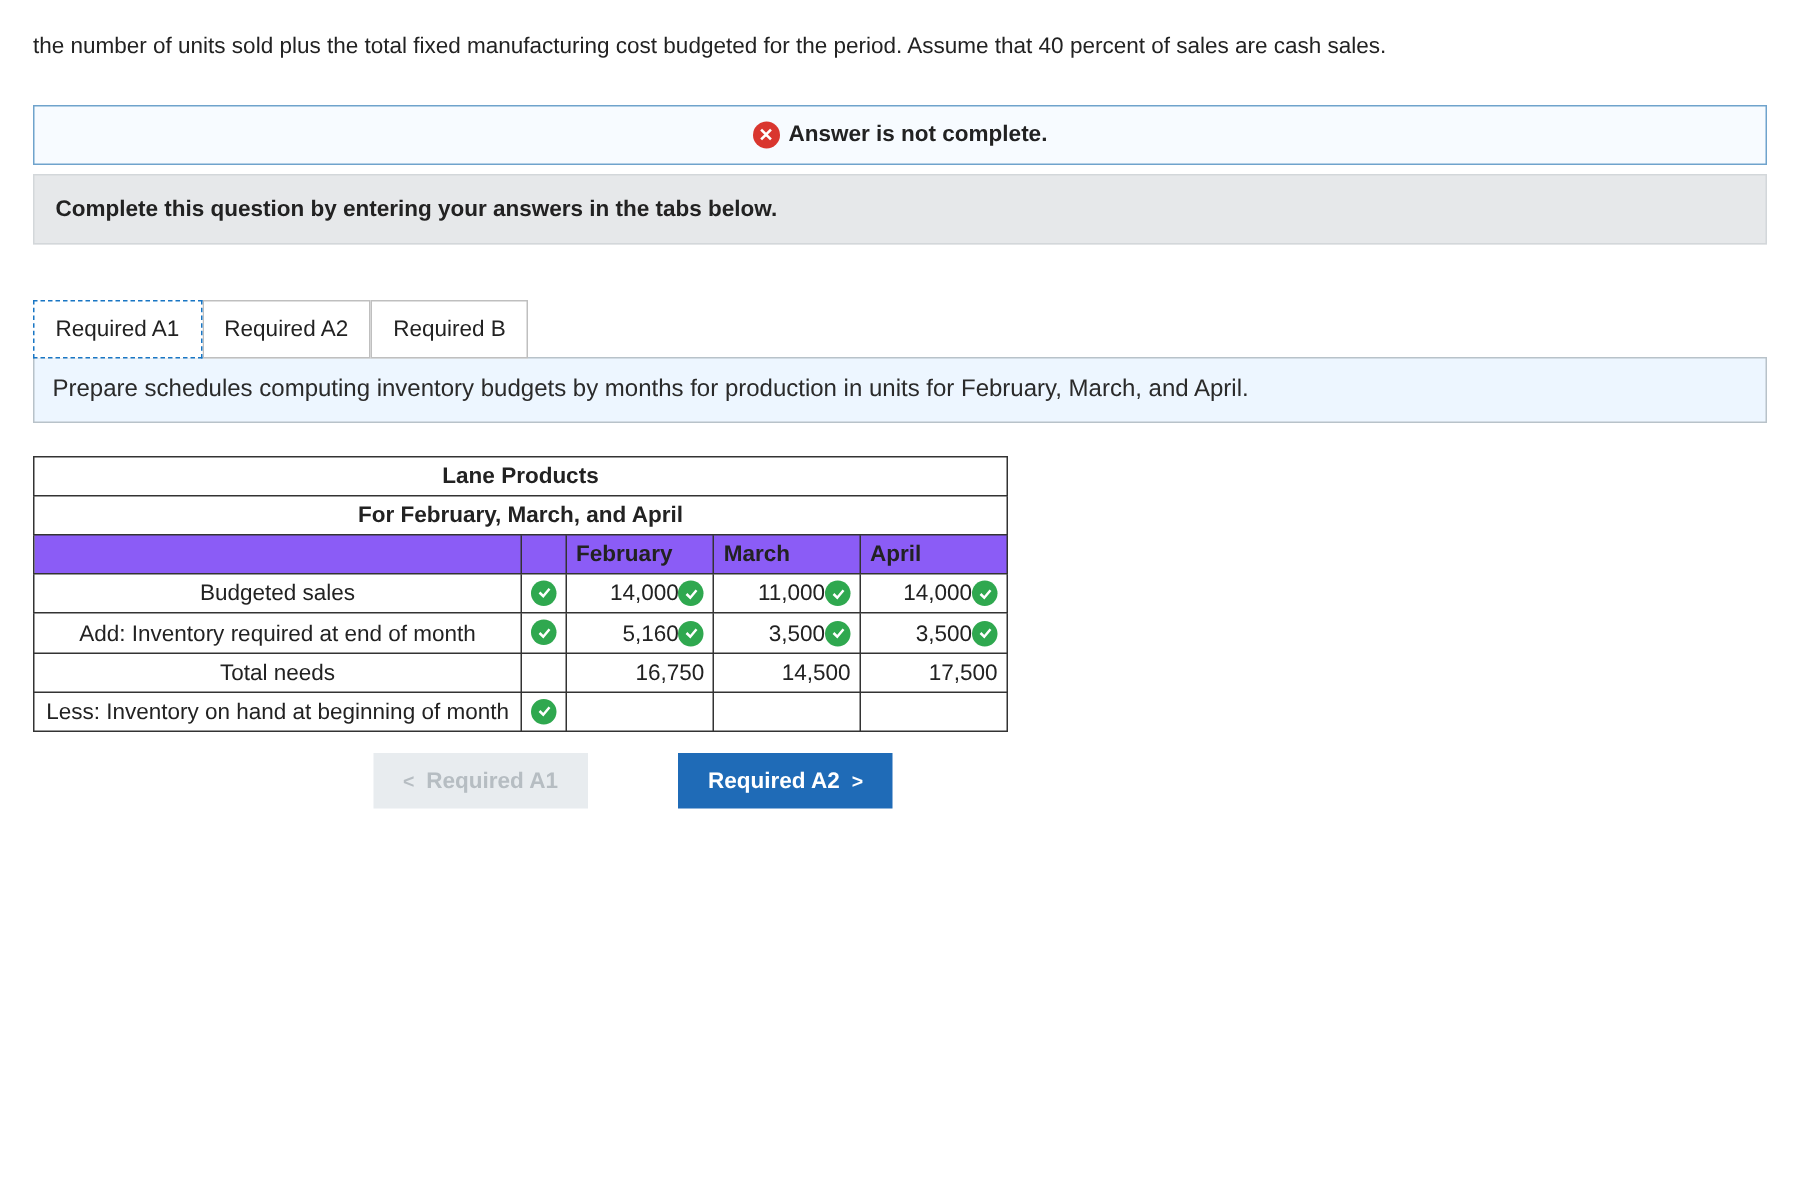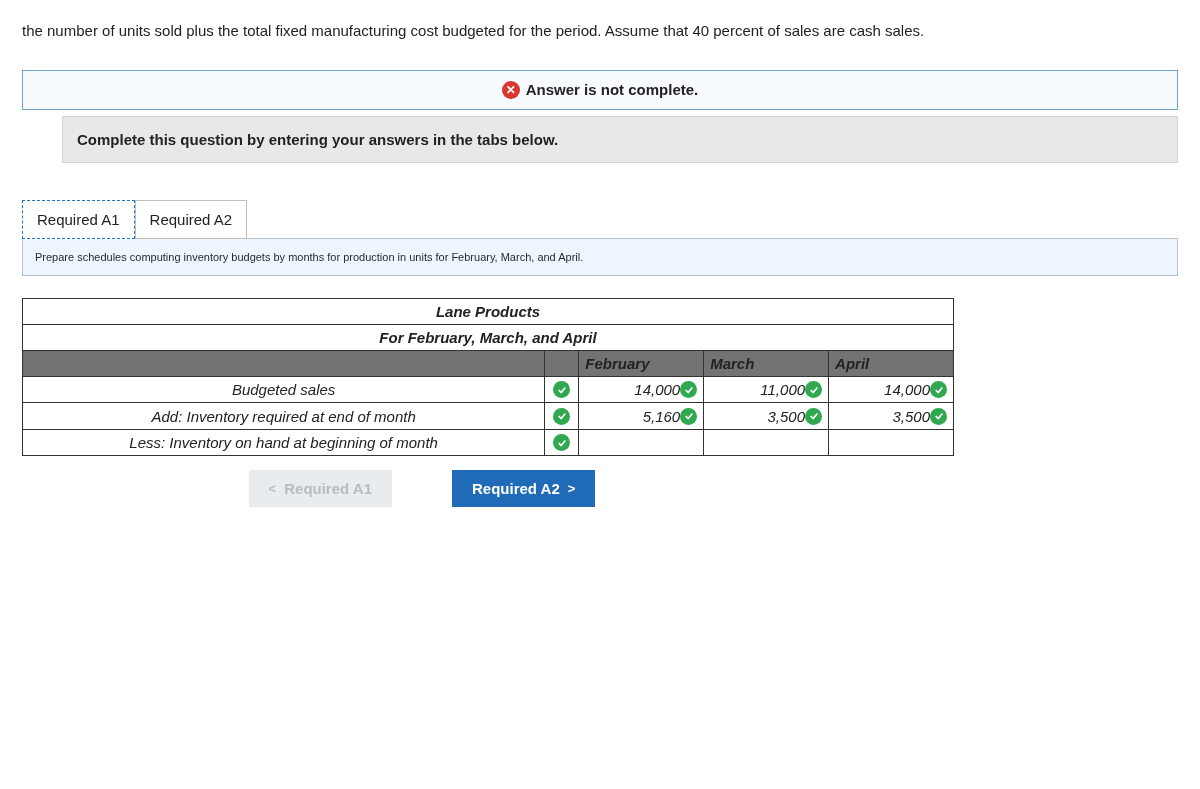--- a/index.html
+++ b/index.html
@@ -32,21 +32,20 @@
     display: inline-flex; align-items: center; justify-content: center;
     font-size: 12px; font-weight: bold; line-height:1;
   }
 
   .instruction-bar {
     background: #e6e8ea;
     padding: 14px 14px;
     border: 1px solid #d3d7da;
     font-weight: bold;
     margin-bottom: 36px;
-    margin-left: 40px;
   }
 
   .tabs-row {
     display: flex;
     gap: 0;
   }
   .tab {
     border: 1px solid #bfbfbf;
     padding: 10px 14px;
     font-size: 15px;
@@ -61,43 +60,42 @@
     z-index: 2;
   }
 
   .prompt-panel {
     border: 1px solid #b8c2c9;
     border-left: 1px solid #b8c2c9;
     background: #edf6ff;
     padding: 12px 12px;
     margin-top: 0;
     margin-bottom: 22px;
-    font-size: 11px;
+    font-size: 16px;
     color: #2a2a2a;
   }
 
   .budget-table {
     border-collapse: collapse;
-    width: 932px;
-    font-style: italic;
+    width: 650px;
   }
   .budget-table th, .budget-table td {
     border: 1px solid #333;
     padding: 4px 6px;
     font-size: 15px;
   }
   .budget-table .hdr-row td {
     text-align: center;
     font-weight: bold;
     background: #fff;
   }
   .budget-table .col-hdr td {
     font-weight: bold;
     text-align: left;
-    background: #737373;
+    background: #8b5cf6;
   }
   .label-col { width: 460px; text-align:center; }
   .num-col { width: 110px; text-align:right; }
   .check-col { width: 26px; text-align:center; padding:0; }
 
   .cell-wrap {
     display: flex;
     align-items: center;
     justify-content: flex-end;
     gap: 0;
@@ -143,20 +141,21 @@
 <div class="status-banner">
   <span class="x-icon">✕</span>
   <span>Answer is not complete.</span>
 </div>
 
 <div class="instruction-bar">Complete this question by entering your answers in the tabs below.</div>
 
 <div class="tabs-row">
   <div class="tab active">Required A1</div>
   <div class="tab">Required A2</div>
+  <div class="tab">Required B</div>
 </div>
 
 <div class="prompt-panel">Prepare schedules computing inventory budgets by months for production in units for February, March, and April.</div>
 
 <table class="budget-table">
   <tbody>
       <tr class="hdr-row">
         <td colspan="5">Lane Products</td>
       </tr>
   <tr class="hdr-row">
@@ -246,20 +245,27 @@
         <span class="num-val">3,500</span>
         <span class="check-badge">
               <svg viewBox="0 0 12 12">
                 <path d="M2 6 L5 9 L10 3" stroke="#fff" stroke-width="2" fill="none"></path>
               </svg>
             </span>
       </div>
     </td>
   </tr>
 
+  <tr>
+    <td class="label-col">Total needs</td>
+    <td class="check-col"></td>
+    <td class="num-col"><span class="num-val">16,750</span></td>
+    <td class="num-col"><span class="num-val">14,500</span></td>
+    <td class="num-col"><span class="num-val">17,500</span></td>
+  </tr>
 
   <tr>
     <td class="label-col">Less: Inventory on hand at beginning of month</td>
     <td class="check-col">
       <span class="check-badge">
             <svg viewBox="0 0 12 12">
               <path d="M2 6 L5 9 L10 3" stroke="#fff" stroke-width="2" fill="none"></path>
             </svg>
           </span>
     </td>

